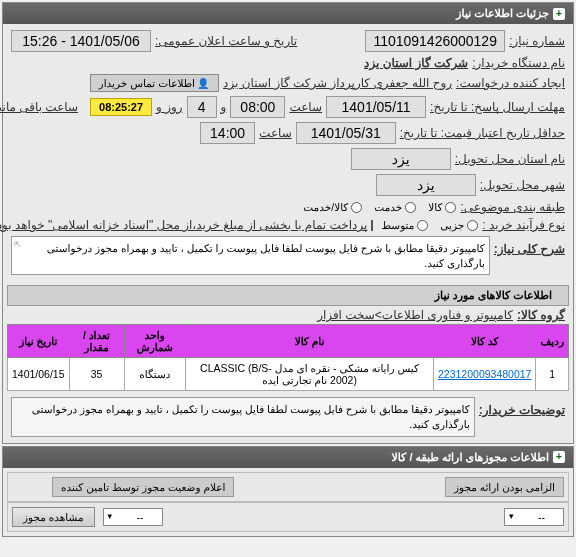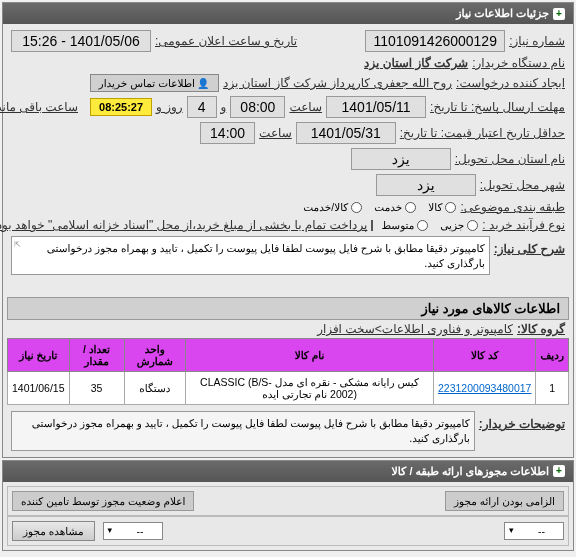--- a/index.html
+++ b/index.html
@@ -131,39 +131,40 @@
   padding: 4px;
   text-align: center;
 }
 .link {
   color: #0066cc;
   text-decoration: underline;
   cursor: pointer;
 }
 .section-sub {
   background: #d0d0d0;
-  padding: 3px 8px;
-  font-size: 13px;
+  padding: 3px 16px;
+  font-size: 11px;
   font-weight: bold;
   border: 1px solid #999;
-  margin-top: 20px;
+  margin-top: 8px;
 }
 .permit-row {
   display: flex;
   align-items: center;
   padding: 4px;
   gap: 8px;
   background: #e8e8e8;
   border: 1px solid #bbb;
 }
 .permit-label {
   background: #ccc;
   padding: 3px 8px;
   border: 1px solid #999;
   font-size: 10.5px;
+  margin-left: 40px;
 }
 .dropdown {
   background: #fff;
   border: 1px solid #888;
   padding: 2px 18px 2px 6px;
   font-size: 10.5px;
   min-width: 60px;
   position: relative;
 }
 .dropdown::after {

